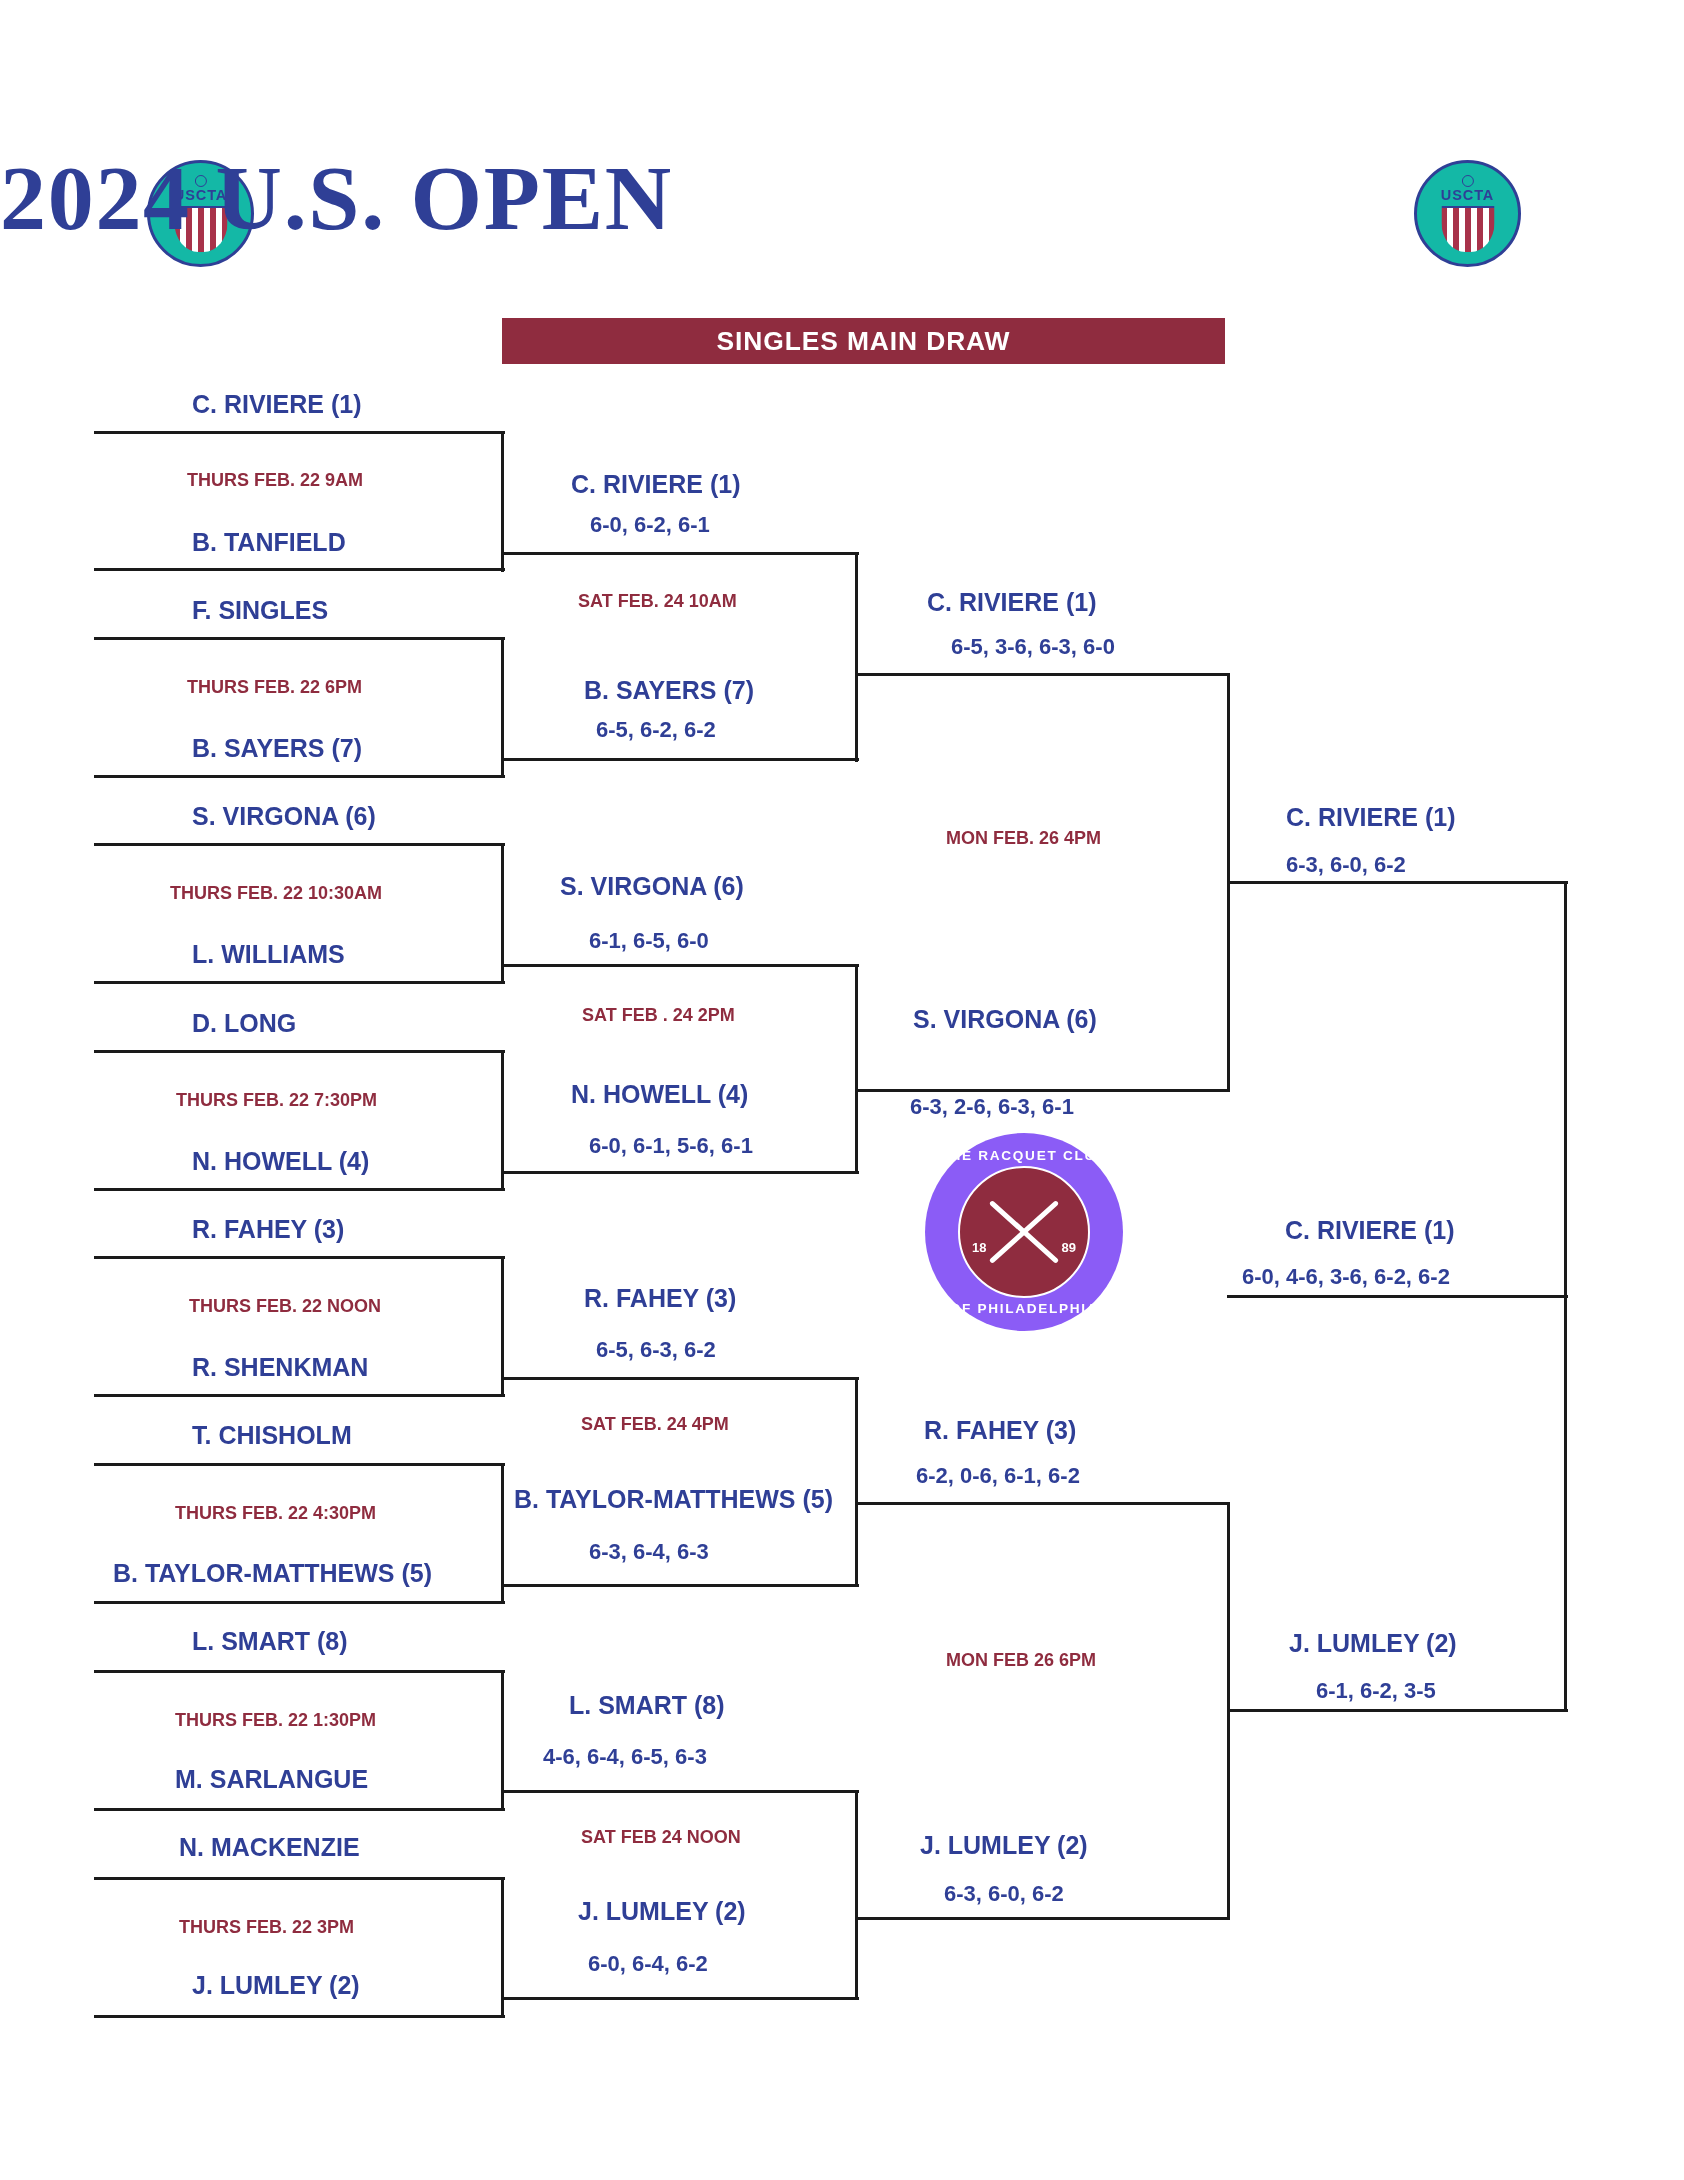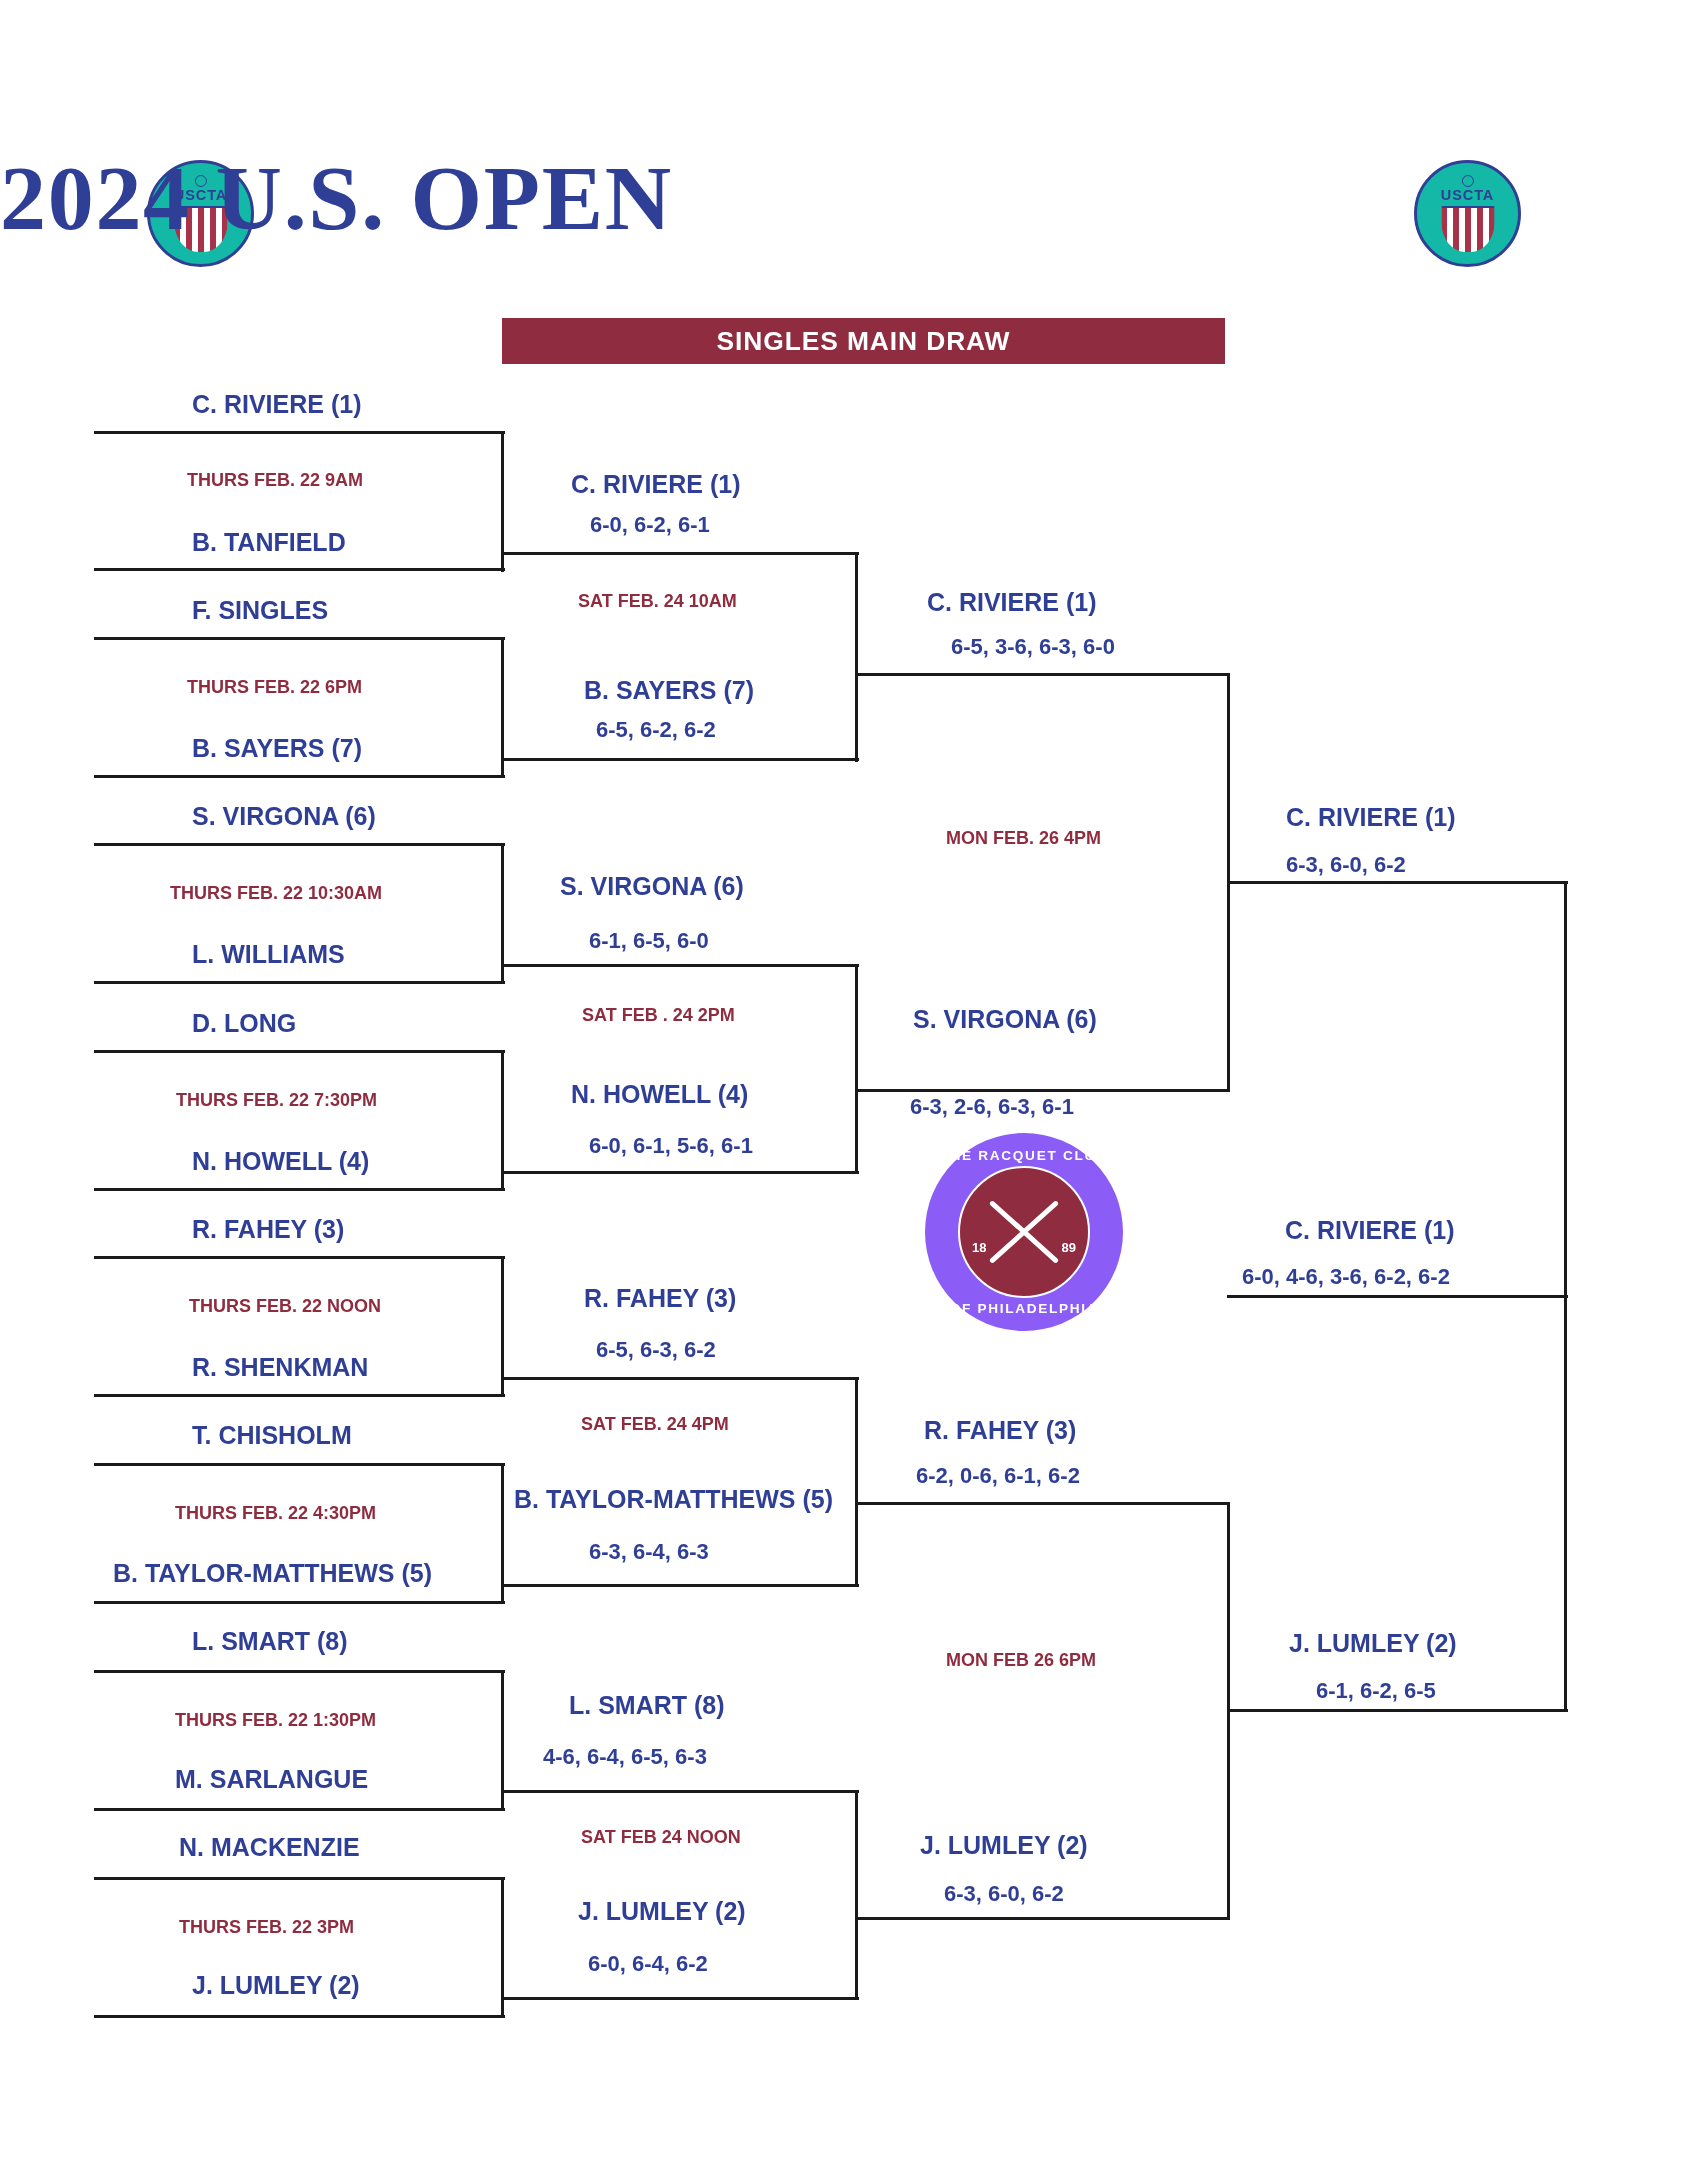--- a/index.html
+++ b/index.html
@@ -351,21 +351,21 @@
   <div class="vline" style="top:673px;left:1227px;height:419px;"></div>
 
   <div class="hline" style="top:1502px;left:855px;width:375px;"></div>
   <div class="hline" style="top:1917px;left:855px;width:375px;"></div>
   <div class="vline" style="top:1502px;left:1227px;height:418px;"></div>
 
   <div class="name" style="top:803px;left:1286px;">C. RIVIERE (1)</div>
   <div class="score" style="top:852px;left:1286px;">6-3, 6-0, 6-2</div>
 
   <div class="name" style="top:1629px;left:1289px;">J. LUMLEY (2)</div>
-  <div class="score" style="top:1678px;left:1316px;">6-1, 6-2, 6-5</div>
+  <div class="score" style="top:1678px;left:1316px;">6-1, 6-2, 3-5</div>
 
   <div class="hline" style="top:881px;left:1227px;width:341px;"></div>
   <div class="hline" style="top:1709px;left:1227px;width:341px;"></div>
   <div class="vline" style="top:881px;left:1564px;height:831px;"></div>
 
   <div class="name" style="top:1216px;left:1285px;">C. RIVIERE (1)</div>
   <div class="score" style="top:1264px;left:1242px;">6-0, 4-6, 3-6, 6-2, 6-2</div>
   <div class="hline" style="top:1295px;left:1227px;width:341px;"></div>
 
 </div>

